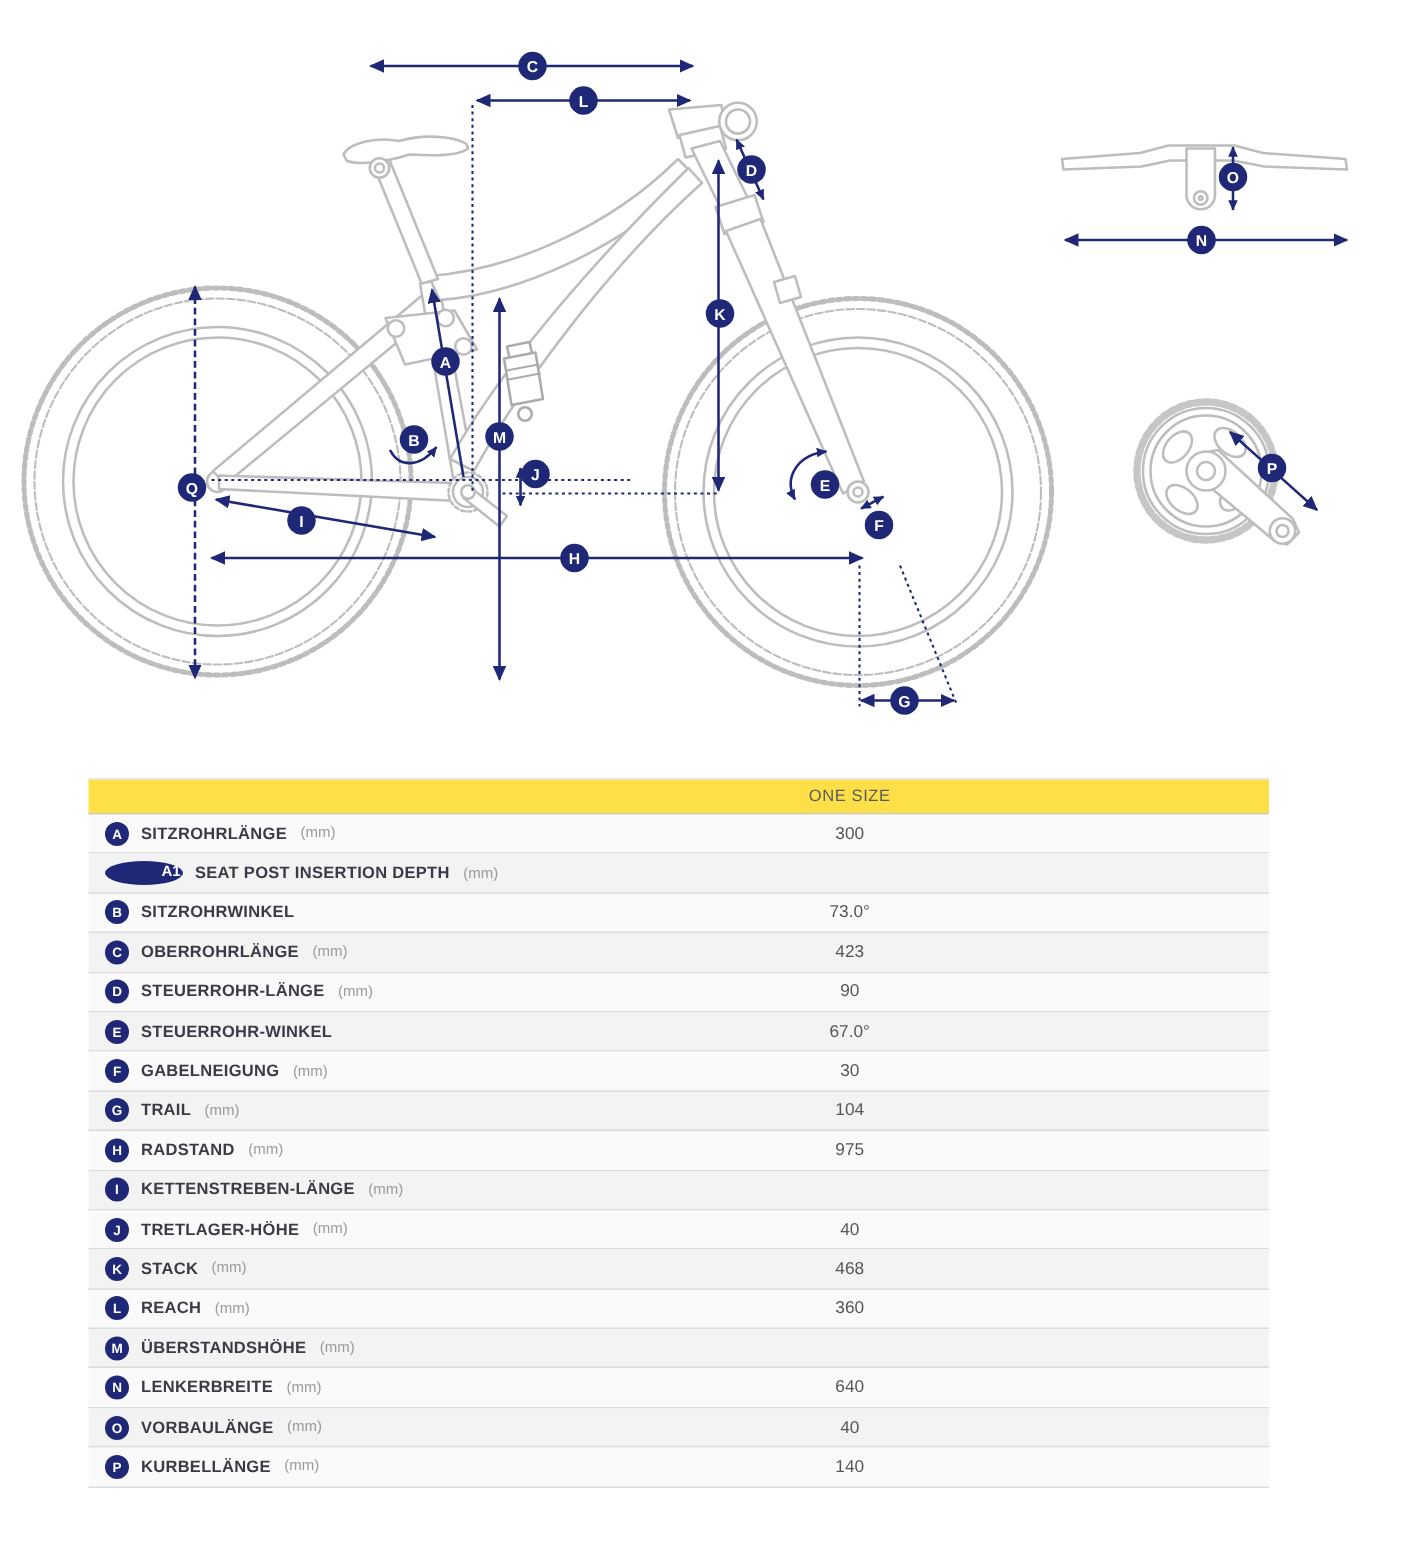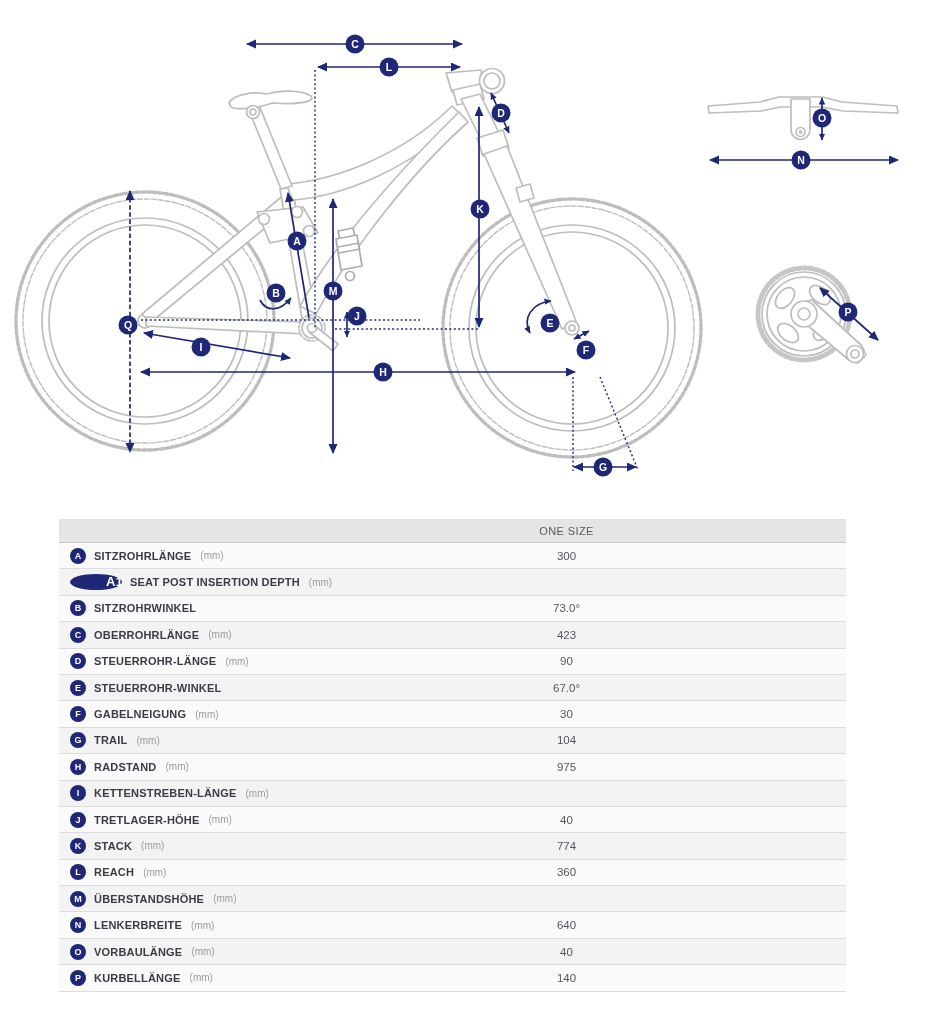--- a/index.html
+++ b/index.html
@@ -11,42 +11,42 @@
   svg text { font-family:"Liberation Sans", sans-serif; }
 
   .diagram { position:absolute; left:0; top:0; }
 
   
   .geo-table {
     position:absolute; left:59px; top:519px; width:787px;
     font-size:11px; color:#3b3b44;
   }
   .t-header {
-    height:22px; background:#e5e5e5;
+    height:22px; background:#fde047;
     border-top:1px solid #e3e3e3; border-bottom:1px solid #c6c6c6;
     display:flex; align-items:center;
   }
   .t-row {
     height:26.4px; display:flex; align-items:center;
     border-bottom:1px solid #dcdcdc; box-sizing:border-box;
   }
   .row-odd  { background:#fafafa; }
   .row-even { background:#f3f3f3; }
   .col-label {
     width:228px; flex:0 0 228px; padding-left:11px; box-sizing:border-box;
     display:flex; align-items:center; gap:8px; overflow:visible;
   }
   .col-value { flex:1 1 auto; text-align:center; color:#55555c; font-size:11.5px; }
   .hdr-size  { flex:1 1 auto; text-align:center; color:#5a5a60; letter-spacing:.4px; }
   .badge {
     width:16px; height:16px; border-radius:50%; background:#1e2877; color:#fff;
     font-weight:bold; font-size:9px; line-height:16px; text-align:center;
     flex:0 0 16px;
   }
-  .badge.small-letter { font-size:13px;padding-left:36px; }
+  .badge.small-letter { font-size:10px;padding-left:36px; }
   .lbl  { font-weight:bold; white-space:nowrap; letter-spacing:.2px; color:#3b3b46; }
   .unit { color:#9b9ba1; font-size:10px; margin-left:1px; white-space:nowrap; }
 </style>
 </head>
 <body>
 
 <svg class="diagram" width="936" height="506" viewBox="0 0 936 506">
   <defs>
     <marker id="ah" markerUnits="userSpaceOnUse" markerWidth="11" markerHeight="10" refX="9" refY="4.5" orient="auto-start-reverse">
       <path d="M0,0 L10,4.5 L0,9 Z" fill="#1e2877"></path>
@@ -342,21 +342,21 @@
       <span class="unit">(mm)</span>
     </div>
     <div class="col-value">40</div>
   </div>
       <div class="t-row row-even">
     <div class="col-label">
       <span class="badge">K</span>
       <span class="lbl">STACK</span>
       <span class="unit">(mm)</span>
     </div>
-    <div class="col-value">774</div>
+    <div class="col-value">468</div>
   </div>
       <div class="t-row row-odd">
     <div class="col-label">
       <span class="badge">L</span>
       <span class="lbl">REACH</span>
       <span class="unit">(mm)</span>
     </div>
     <div class="col-value">360</div>
   </div>
       <div class="t-row row-even">

